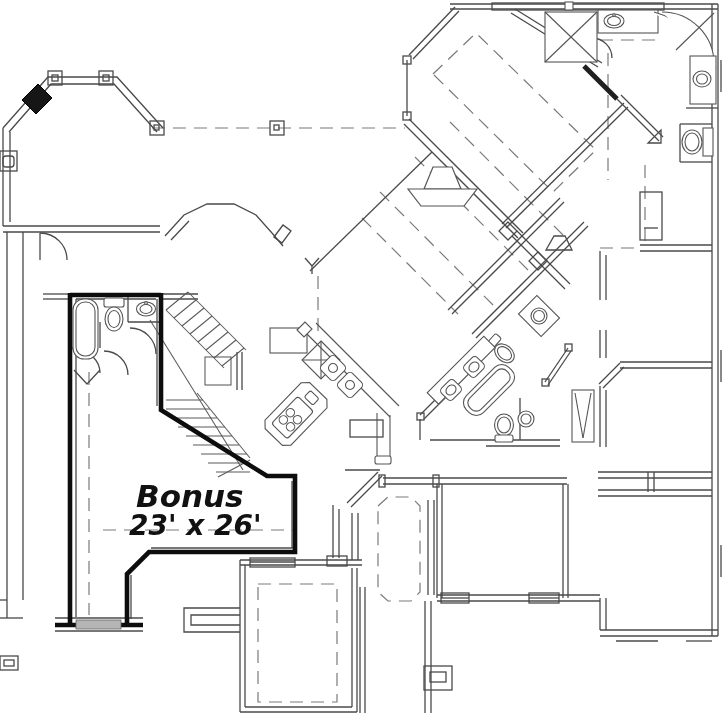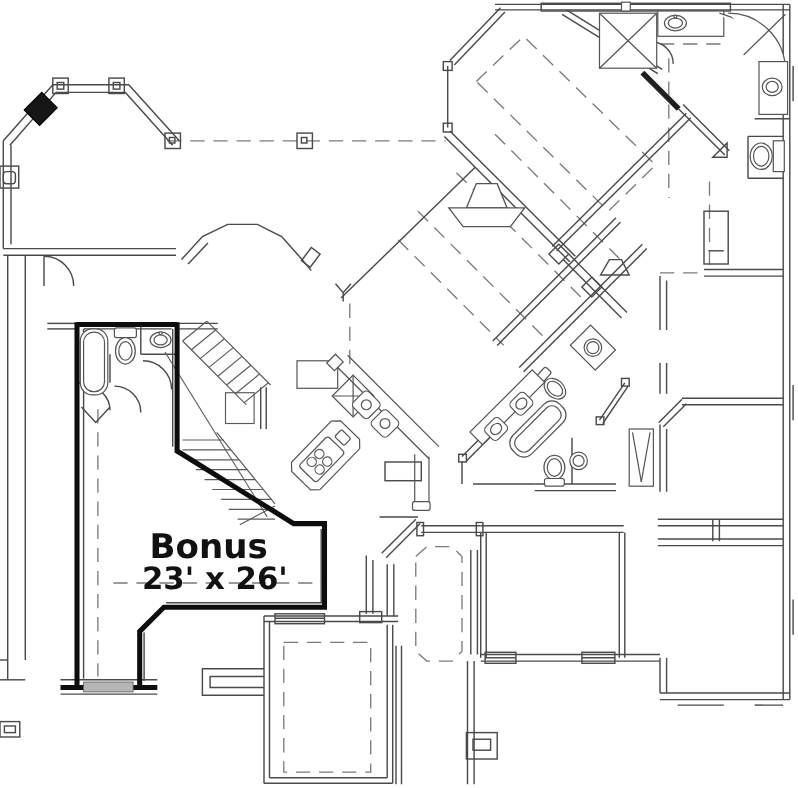--- a/index.html
+++ b/index.html
@@ -1,21 +1,21 @@
 <!DOCTYPE html>
 <html style="--paper: #ffffff; --wall: #4a4a4a; --dash: #7a7a7a; --bold: #0d0d0d; --fill-dark: #161616; --fill-gray: #b5b5b5; --text: #111111;"><head>
 <meta charset="utf-8">
 <style>
   :root{
     --paper:#ffffff; --wall:#4a4a4a; --dash:#7a7a7a; --bold:#0d0d0d;
     --fill-dark:#161616; --fill-gray:#b5b5b5; --text:#111111;
   }
   html,body{margin:0;padding:0;background:#fff;}
   .stage{position:relative;width:725px;height:716px;background:var(--paper);overflow:hidden;
-         font-family:"DejaVu Sans","Liberation Sans",sans-serif;}
+         font-family:"DejaVu Sans","Liberation Sans",sans-serif;font-style:italic;}
   svg{position:absolute;left:0;top:0;}
   .w  line,.w path,.w rect,.w polyline,.w polygon{stroke:var(--wall);stroke-width:1.3;fill:none;}
   .fx line,.fx path,.fx rect,.fx polyline,.fx polygon,.fx ellipse,.fx circle{stroke:#555;stroke-width:1.1;fill:#fff;}
   .dash line,.dash path,.dash rect,.dash polyline{stroke:var(--dash);stroke-width:1.2;fill:none;stroke-dasharray:13 8;}
   .bold path,.bold line{stroke:var(--bold);stroke-width:4.6;fill:none;}
   .thick line{stroke:#1f1f1f;stroke-width:5;}
   .stairs line,.stairs path,.stairs rect{stroke:#5a5a5a;stroke-width:1.05;fill:none;}
   text.lbl{fill:var(--text);font-family:"DejaVu Sans","Liberation Sans",sans-serif;font-weight:600;}
 </style>
 </head>

